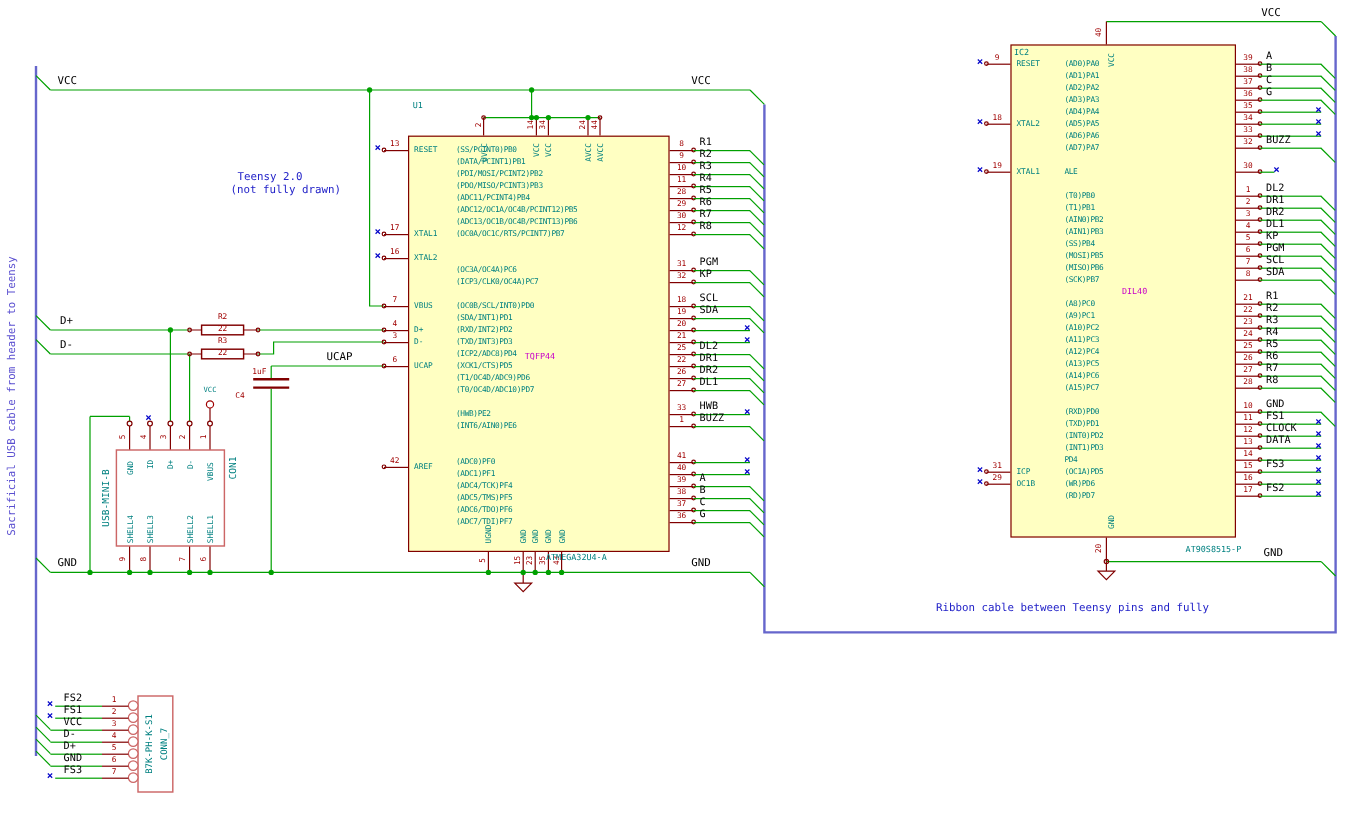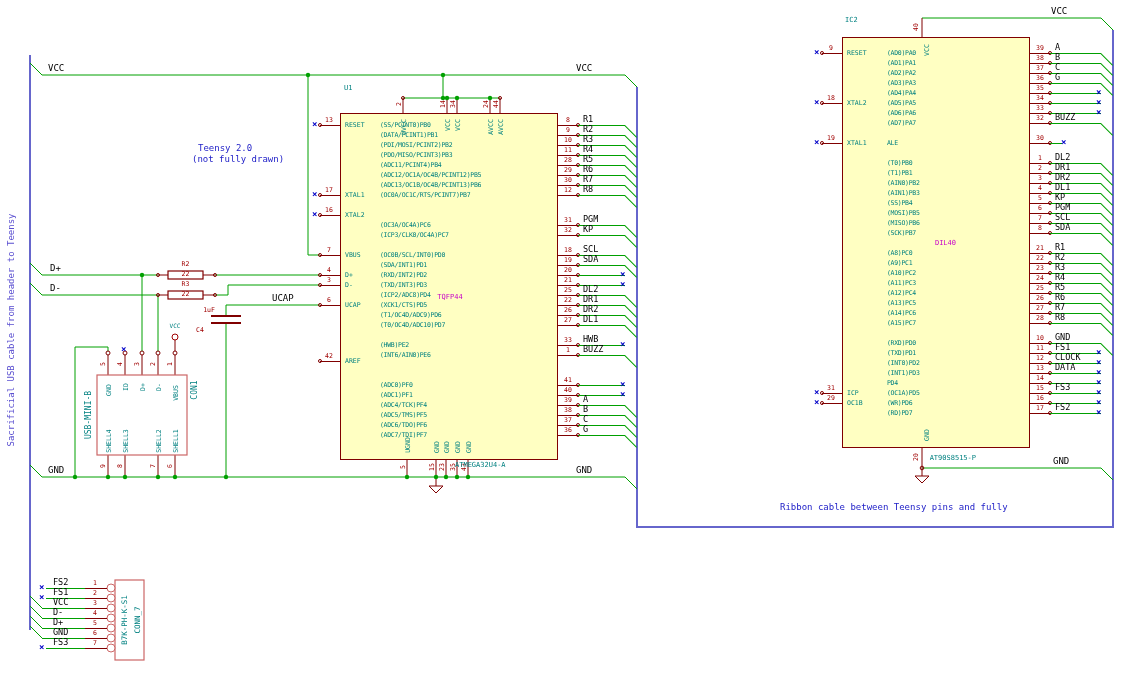--- a/index.html
+++ b/index.html
@@ -950,21 +950,21 @@
       <span class="stub"></span>
     <span class="lnum">3</span>
     <span class="lname">D-</span>
   </div>
   <div class="lpin u1l" style="top:300px">
     <span class="circ"></span>
       <span class="stub"></span>
     <span class="lnum">6</span>
     <span class="lname">UCAP</span>
   </div>
-  <div class="lpin u1l" style="top:356px">
+  <div class="lpin u1l" style="top:384px">
     <span class="circ"></span>
       <span class="stub"></span>
     <span class="lnum">42</span>
     <span class="lname">AREF</span>
   </div>
 
   <div class="lpin i2l" style="top:48px">
     <span class="lx">×</span>
       <span class="circ"></span>
       <span class="stub"></span>
@@ -1141,28 +1141,28 @@
   <div class="vt" style="left:124px;top:620px">
       <span class="cy" style="font-size:7.5px">B7K-PH-K-S1</span>
     </div>
   <div class="vt" style="left:137px;top:620px">
       <span class="cy" style="font-size:7.5px">CONN_7</span>
     </div>
 
   <div class="abs cy ref" style="left:344px;top:84px">U1</div>
   <div class="abs mg ref" style="left:430px;top:293px;width:40px;text-align:center">TQFP44</div>
   <div class="abs cy ref" style="left:455px;top:461px;width:98px;">ATMEGA32U4-A</div>
-  <div class="abs cy ref" style="left:845px;top:16px">IC2</div>
+  <div class="abs cy ref" style="left:845px;top:40px">IC2</div>
   <div class="abs mg ref" style="left:916px;top:239px;width:40px;text-align:right">DIL40</div>
-  <div class="abs cy ref" style="left:888px;top:454px;width:88px;text-align:right">AT90S8515-P</div>
+  <div class="abs cy ref" style="left:988px;top:454px;width:88px;">AT90S8515-P</div>
   <div class="abs rd tiny" style="left:168px;top:261px;width:35px;text-align:center">R2</div>
   <div class="abs rd tiny" style="left:168px;top:271px;width:35px;text-align:center">22</div>
   <div class="abs rd tiny" style="left:168px;top:281px;width:35px;text-align:center">R3</div>
   <div class="abs rd tiny" style="left:168px;top:291px;width:35px;text-align:center">22</div>
-  <div class="abs rd tiny" style="left:196px;top:307px;width:26px;text-align:center">1uF</div>
+  <div class="abs rd tiny" style="left:196px;top:307px;width:26px;text-align:right">1uF</div>
   <div class="abs rd tiny" style="left:196px;top:327px;width:26px;text-align:left">C4</div>
 
   <div class="abs bk big" style="left:48px;top:63px">VCC</div>
   <div class="abs bk big" style="left:576px;top:63px">VCC</div>
   <div class="abs bk big" style="left:50px;top:263px">D+</div>
   <div class="abs bk big" style="left:50px;top:283px">D-</div>
   <div class="abs bk big" style="left:272px;top:293px">UCAP</div>
   <div class="abs bk big" style="left:48px;top:465px">GND</div>
   <div class="abs bk big" style="left:576px;top:465px">GND</div>
   <div class="abs bk big" style="left:1051px;top:6px">VCC</div>

